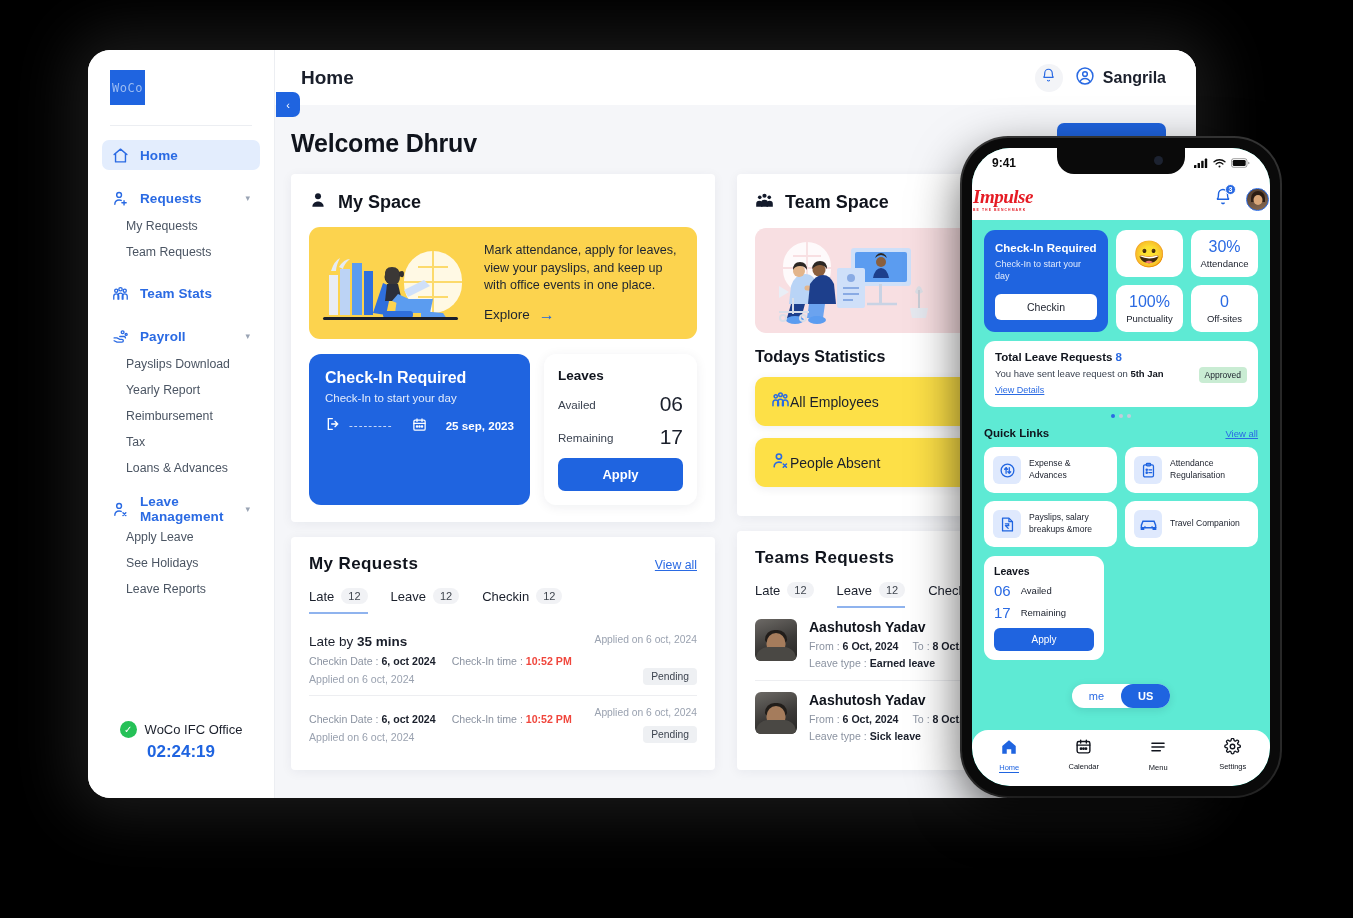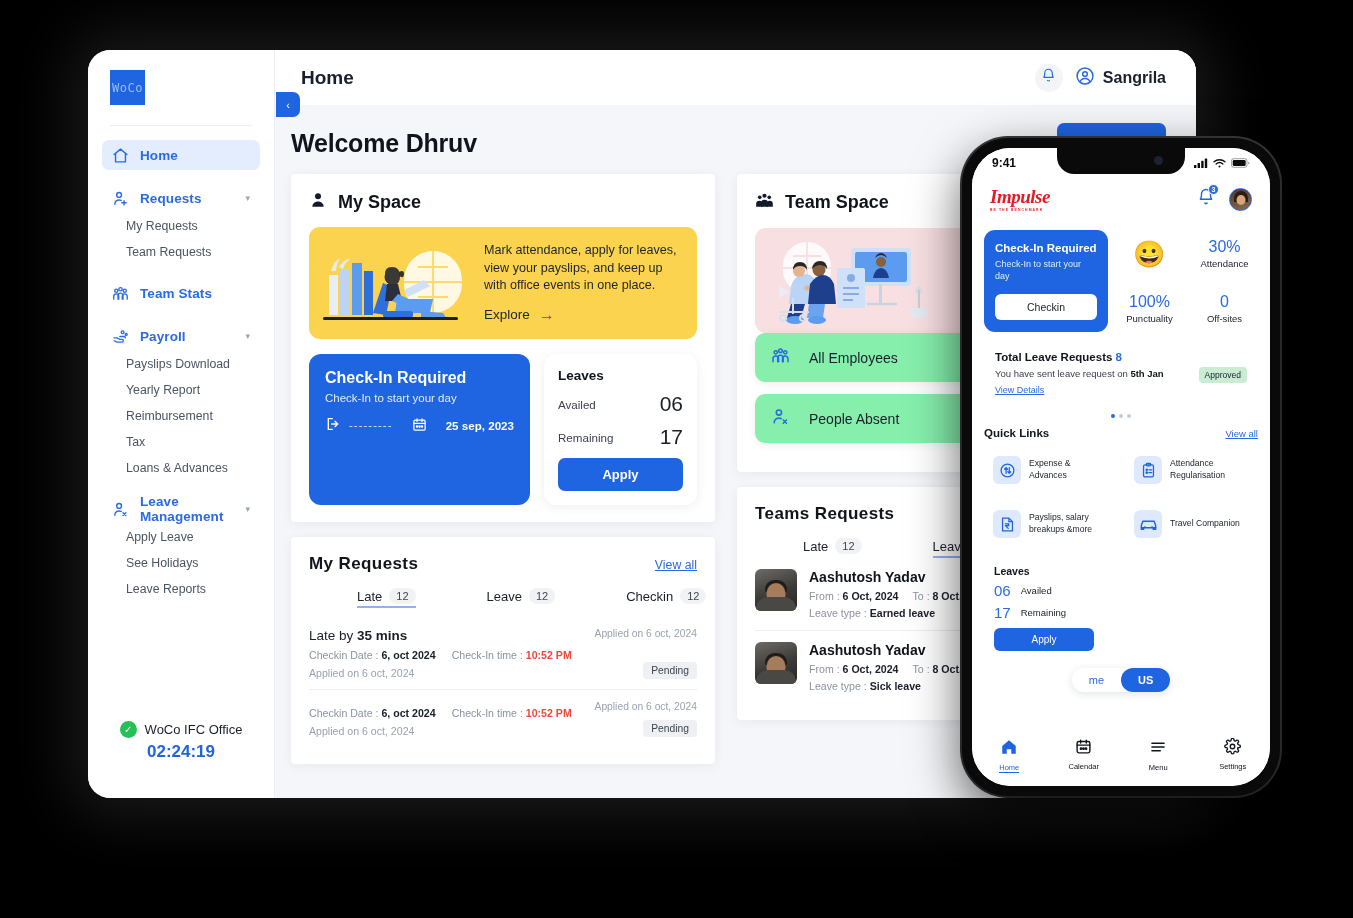--- a/index.html
+++ b/index.html
@@ -202,21 +202,21 @@
   }
 
   
   .req-head { display: flex; align-items: baseline; }
   .req-title { font-size: 17px; font-weight: 700; color: #10141d; letter-spacing: .4px;}
   .view-all {
     margin-left: auto; font-size: 12.3px; color: #2a6ae3;
     text-decoration: underline; cursor: pointer;
   }
   .tabs { display: flex; gap: 23px; margin-top: 14px; }
-  .tab { display: flex; align-items: center; gap: 7px; padding-bottom: 2px; cursor: pointer; border-bottom: 2px solid transparent; margin-left: 48px; }
+  .tab { display: flex; align-items: center; gap: 7px; padding-bottom: 8px; cursor: pointer; border-bottom: 2px solid transparent; }
   .tab.active { border-bottom-color: #8fb3ee; }
   .tab-label { font-size: 13px; color: #1a1f2b; }
   .tab-count {
     background: #f1f2f5; border-radius: 11px;
     font-size: 11px; color: #40464f;
     padding: 2px 7px;
   }
   .req-list { margin-top: 9px; }
   .req-item { padding: 11px 0 10px 0; position: relative; }
   .req-item + .req-item { border-top: 1px solid #edeef1; }
@@ -233,22 +233,22 @@
   }
   .badge-pending {
     position: absolute; right: 0; bottom: 10px;
     background: #eef0f3; color: #3d4450;
     font-size: 10.3px; border-radius: 4px; padding: 3px 8px;
   }
 
   
   .stats-title { font-size: 16px; font-weight: 700; color: #10141d; margin: 15px 0 11px 0; }
   .stat-row {
-    display: flex; align-items: center; gap: 19px;
-    background: #86efac; border-radius: 10px;
+    display: flex; align-items: center; gap: 0;
+    background: #fde047; border-radius: 10px;
     box-shadow: 0 2px 10px rgba(20,30,60,0.07);
     padding: 13px 16px; margin-bottom: 12px;
   }
   .stat-label { font-size: 14px; color: #1a1f2b; }
   .stat-value { margin-left: auto; font-size: 19px; color: #2a6ae3; }
 
   
   .trq { display: flex; gap: 12px; padding: 11px 0; }
   .trq + .trq { border-top: 1px solid #edeef1; }
   .avatar-photo {
@@ -282,41 +282,41 @@
     left: 962px; top: 138px;
     width: 318px; height: 658px;
     background: #0a0a0a;
     border-radius: 46px;
     padding: 10px;
     box-shadow: 0 18px 50px rgba(0,0,0,0.65), 0 0 0 2px #3b3b3b;
     z-index: 10;
   }
   .phone-screen {
     width: 100%; height: 100%;
-    background: #ffffff;
+    background: #5eead4;
     border-radius: 38px;
     overflow: hidden;
     position: relative;
   }
   .notch {
     position: absolute; left: 50%; top: 0; transform: translateX(-50%);
     width: 128px; height: 26px; background: #0a0a0a;
     border-radius: 0 0 17px 17px; z-index: 5;
   }
   .notch .cam { position:absolute; right: 22px; top: 8px; width: 9px; height: 9px; border-radius:50%; background:#1c2230; }
   .status-bar {
     height: 30px; background: #fff;
     display: flex; align-items: center; padding: 0 20px;
     position: relative; z-index: 4;
   }
   .st-time { font-size: 12px; font-weight: 700; color: #0c0c0c; }
   .st-right { margin-left: auto; display: flex; align-items: center; gap: 5px; }
   .ph-header {
     height: 42px; background: #fff;
-    display: flex; align-items: center; padding: 0 18px;
+    display: flex; align-items: center; padding: 0 1px;
   }
   .impulse-logo {
     font-family: "Liberation Serif", serif;
     font-style: italic; font-weight: 700;
     font-size: 19px; color: #e51b24; letter-spacing: -0.5px;
     line-height: 1;
   }
   .impulse-tag {
     font-size: 3.4px; color: #e51b24; letter-spacing: 1.1px;
     margin-top: 2px; font-weight: 700;
@@ -416,21 +416,21 @@
     padding: 9px 8px; text-align:center;
   }
   .bday-t { font-size: 9.5px; color:#1a1f2b; }
   .bday-cake { font-size: 23px; line-height: 1.15; }
   .bday-n { font-size: 11.5px; font-weight:700; color:#10141d; }
   .bday-m { font-size: 7.5px; color:#4f5868; margin-top: 2px; }
 
   .seg-wrap { display:flex; justify-content:center; margin-top: 8px; position: relative; z-index: 3;}
   .seg {
     background:#fff; border-radius: 16px;
-    display:flex; align-items:center; box-shadow: 0 2px 9px rgba(20,30,60,.12);
+    display:flex; align-items:center; box-shadow: 0 2px 9px rgba(20,30,60,.12); margin-top: 16px;
   }
   .seg-opt { font-size: 11px; padding: 6px 17px; border-radius: 16px; color:#2a6ae3; cursor:pointer; }
   .seg-opt.on { background:#1f64e0; color:#fff; font-weight: 700; }
 
   .tabbar {
     position: absolute; left: 0; right: 0; bottom: 0;
     height: 56px; background:#fff;
     border-radius: 16px 16px 38px 38px;
     display:flex; align-items:flex-start; padding-top: 8px;
   }
@@ -753,20 +753,21 @@
                   <circle cx="28" cy="92" r="3" fill="none" stroke="#d9dee8" stroke-width="2"></circle>
                   <circle cx="48" cy="92" r="3" fill="none" stroke="#d9dee8" stroke-width="2"></circle>
                   <path d="M24 60l10 6-10 6z" fill="#e9eef6"></path>
                   <path d="M160 66q4-12 8 0-6 4-8 0z" fill="#dcdfe6"></path>
                   <path d="M164 64v18" stroke="#c9cdd6" stroke-width="2"></path>
                   <path d="M155 82h18l-2 10h-14z" fill="#e6e9f0"></path>
                 </svg>
               </div>
             </div>
 
+            <div class="stats-title">Todays Statistics</div>
 
             <div class="stat-row">
               <span>
                 <svg width="19" height="19" viewBox="0 0 24 24" fill="none" stroke="#2a6ae3" stroke-width="1.9" stroke-linecap="round">
                     <circle cx="6" cy="8" r="2.1"></circle>
                     <circle cx="18" cy="8" r="2.1"></circle>
                     <circle cx="12" cy="6" r="2.3"></circle>
                     <path d="M2.5 20v-3.8a3.5 3.5 0 017 0V20"></path>
                     <path d="M14.5 20v-3.8a3.5 3.5 0 017 0V20"></path>
                     <path d="M8.5 20v-4.8a3.5 3.5 0 017 0V20"></path>

